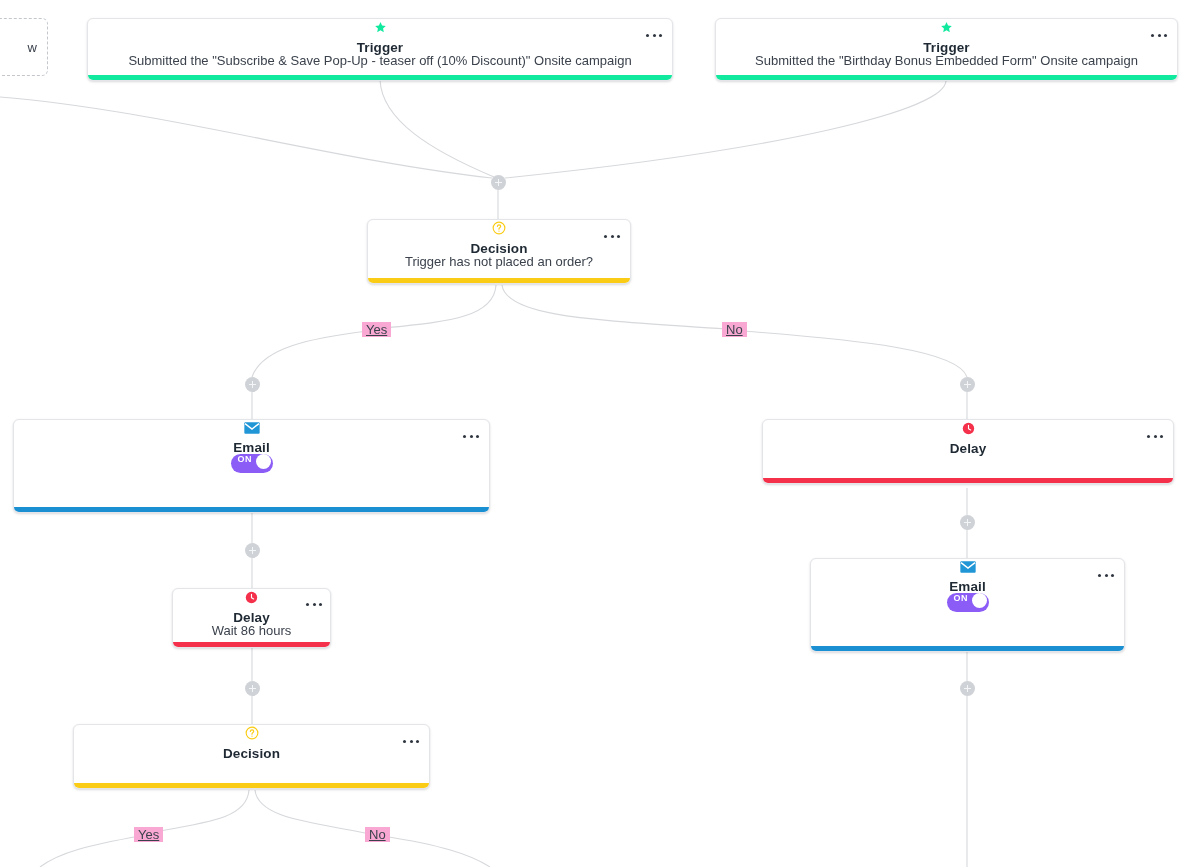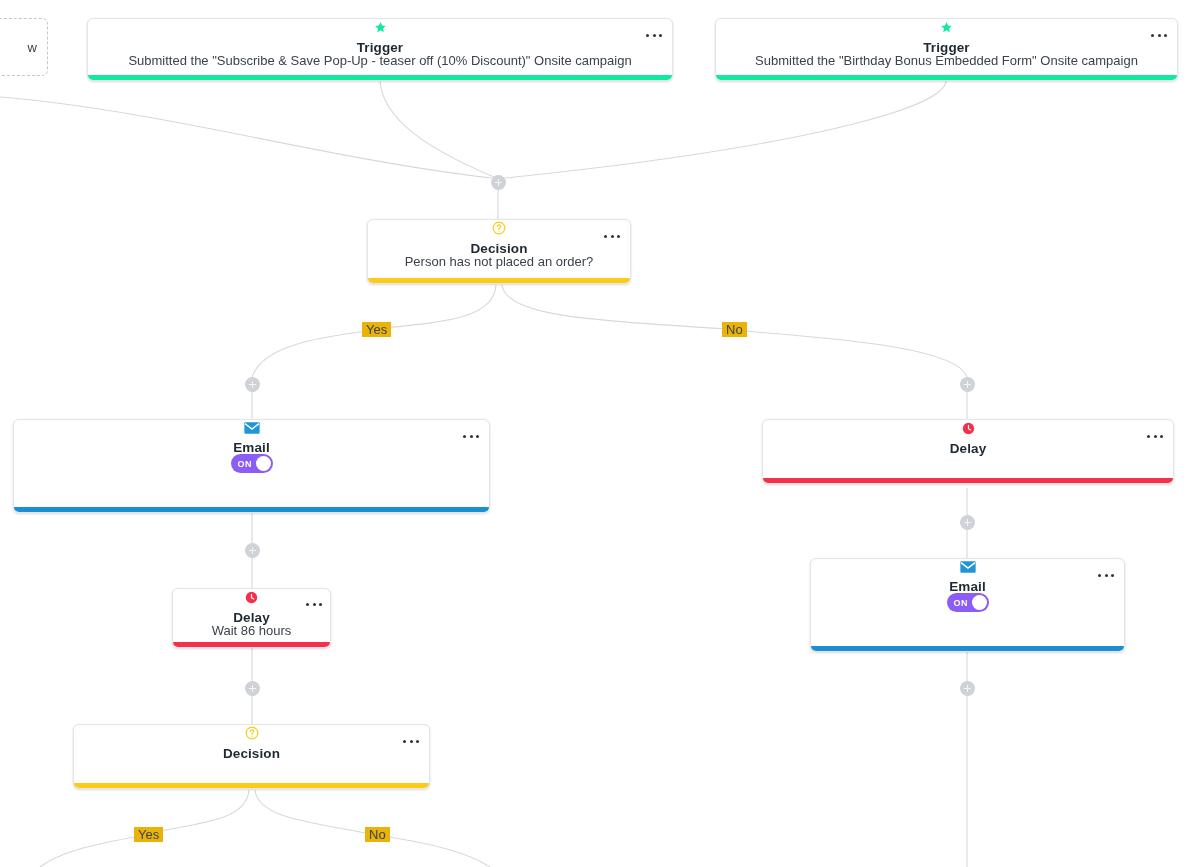--- a/index.html
+++ b/index.html
@@ -82,21 +82,20 @@
   .ic { display: inline-flex; align-items: center; justify-content: center; }
   .ic svg { display: block; }
 
   
   .toggle-wrap { margin-top: 7px; display: flex; justify-content: center; }
   .toggle {
     width: 42px; height: 19px;
     border-radius: 10px;
     background: #8b5cf6;
     display: flex;
-    align-items: center;
     justify-content: flex-start;
     padding: 0 2px;
     cursor: pointer;
     position: relative;
   }
   .toggle .tlabel {
     color: #ffffff;
     font-size: 9px;
     font-weight: bold;
     letter-spacing: .4px;
@@ -141,24 +140,25 @@
     background: #f4f5f6;
   }
   .plus::before { width: 7px; height: 1.6px; }
   .plus::after  { width: 1.6px; height: 7px; }
 
   
   .blabel {
     position: absolute;
     font-size: 13px;
     color: #3b424c;
-    background: #eab308;
+    background: #f9a8d4;
     padding: 0 4px;
     line-height: 15px;
     white-space: nowrap;
+    text-decoration: underline;
   }
 </style>
 </head>
 <body>
 
 <div id="canvas">
 
   <svg id="edges" viewBox="0 0 1191 867" width="1191" height="867">
     <g fill="none" stroke="#d6d8db" stroke-width="1.1">
 
@@ -245,21 +245,21 @@
     <div class="hdr">
       <span class="ic">
         <svg width="14" height="14" viewBox="0 0 24 24">
           <circle cx="12" cy="12" r="10" fill="none" stroke="#FACC15" stroke-width="2"></circle>
           <path d="M9.2 9.1c.2-1.5 1.4-2.4 2.9-2.4 1.6 0 2.8 1 2.8 2.4 0 1.2-.7 1.8-1.7 2.5-.9.6-1.2 1-1.2 2v.4" fill="none" stroke="#FACC15" stroke-width="2" stroke-linecap="round"></path>
           <circle cx="12" cy="17.3" r="1.2" fill="#FACC15"></circle>
         </svg>
       </span>
       <span class="title">Decision</span>
     </div>
-    <div class="desc">Person has not placed an order?</div>
+    <div class="desc">Trigger has not placed an order?</div>
     <div class="kebab">
         <i></i>
         <i></i>
         <i></i>
       </div>
     <div class="accent" style="background:#FACC15;"></div>
   </div>
 
   <div class="blabel" style="left:362px; top:322px;">Yes</div>
   <div class="blabel" style="left:722px; top:322px;">No</div>

